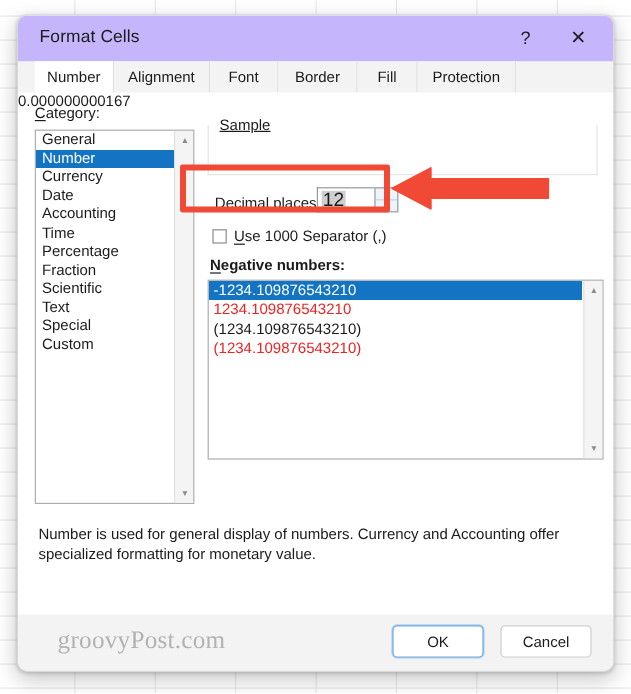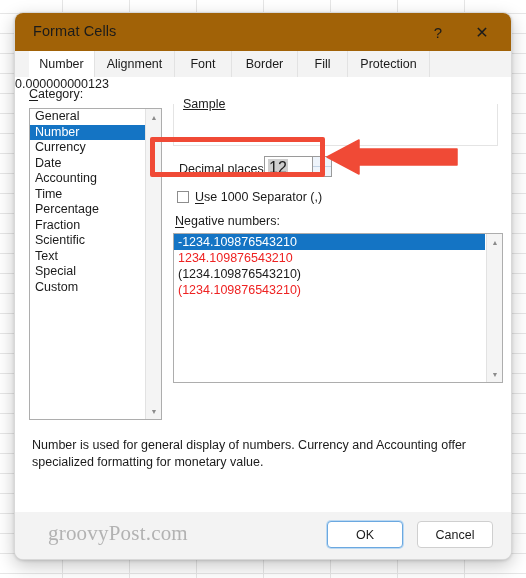--- a/index.html
+++ b/index.html
@@ -41,21 +41,21 @@
     box-sizing: border-box;
     overflow: hidden;
   }
 
   
   #titlebar {
     position: absolute;
     left: 0; top: 0;
     width: 100%;
     height: 38px;
-    background: #a16207;
+    background: #c4b5fd;
   }
   #dialog-title {
     position: absolute;
     left: 18px;
     top: 10px;
     font-size: 14.5px;
     color: #1b1b1b;
     letter-spacing: 0.1px;
   }
   .titlebar-btn {
@@ -256,21 +256,21 @@
   #separator-box {
     width: 12px;
     height: 12px;
     border: 1px solid #8d8d8d;
     background: #ffffff;
     box-sizing: border-box;
   }
   #separator-label { position: static; font-size: 12.5px; color: #1b1b1b; }
 
   
-  #negative-label { left: 160px; top: 137px; }
+  #negative-label { left: 160px; top: 137px; font-weight: bold; }
   #negative-list {
     position: absolute;
     left: 158px;
     top: 156px;
     width: 330px;
     height: 150px;
     background: #ffffff;
     border: 1px solid #adadad;
     box-sizing: border-box;
     overflow: hidden;
@@ -409,21 +409,21 @@
         <div class="cat-item">Custom</div>
       </div>
       <div class="vscroll">
         <div class="arrow up">▲</div>
         <div class="arrow down">▼</div>
       </div>
     </div>
 
     <div id="sample-group"></div>
     <div class="field-label" id="sample-label">Sample</div>
-    <div id="sample-value">0.000000000123</div>
+    <div id="sample-value">0.000000000167</div>
 
     <div class="field-label" id="decimal-label"><span class="acc">D</span>ecimal places:</div>
     <div id="decimal-input"><span id="decimal-value">12</span></div>
     <div id="decimal-spinner">
       <div class="spin-btn up">▲</div>
       <div class="spin-btn down">▼</div>
     </div>
 
     <div id="separator-row">
       <div id="separator-box"></div>

